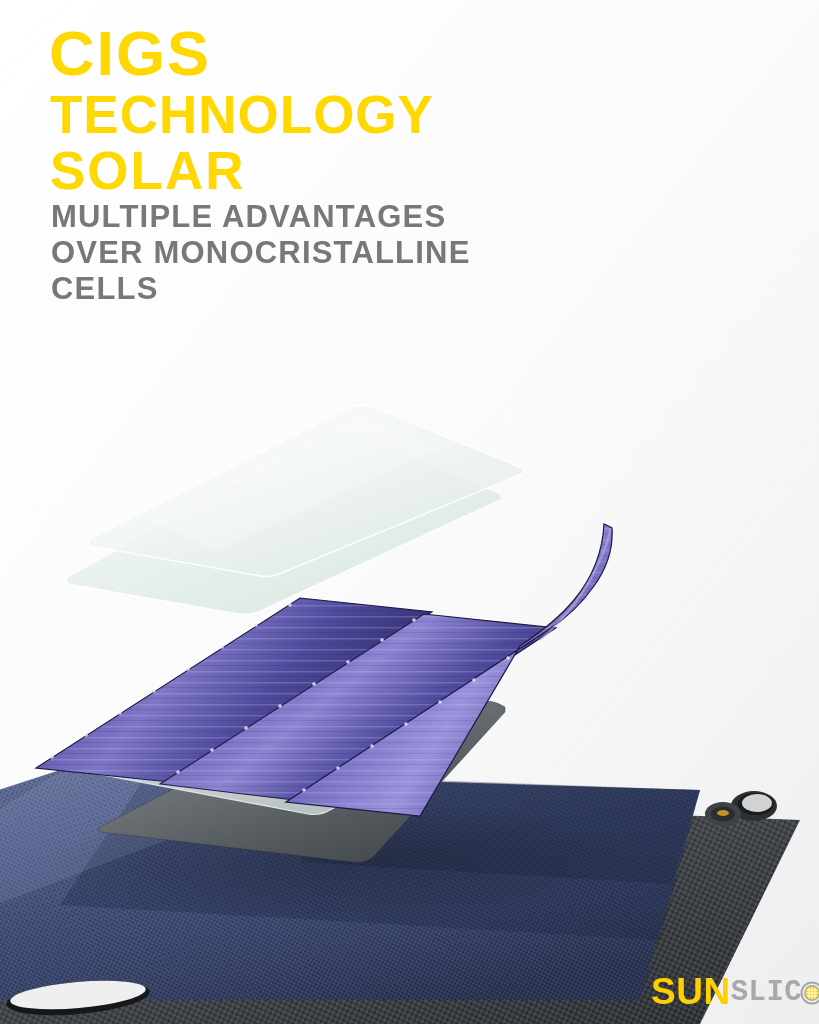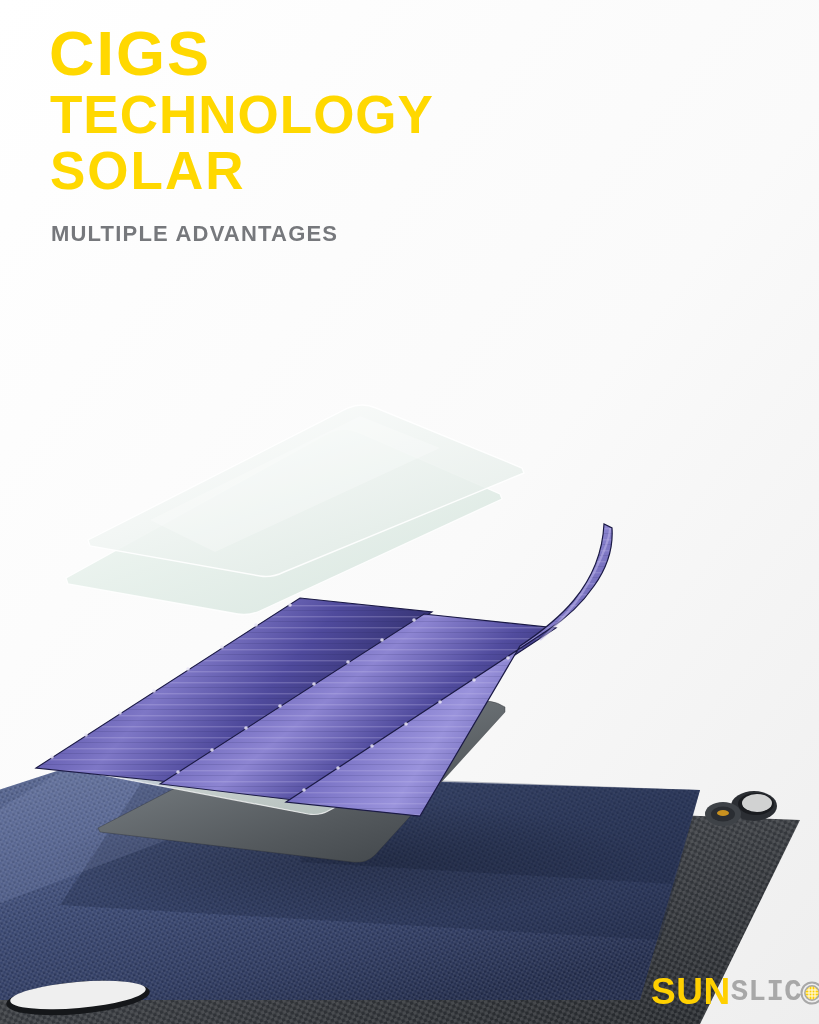--- a/index.html
+++ b/index.html
@@ -33,23 +33,23 @@
     letter-spacing: 1px;
     line-height: 0.95;
     text-transform: uppercase;
     white-space: nowrap;
   }
   .title-1 { font-size: 63px; letter-spacing: 2px; margin-left: 2px; }
   .title-2 { font-size: 53px; letter-spacing: 2px; margin-left: 3px; margin-top: 6px; }
   .title-3 { font-size: 53px; letter-spacing: 1px; margin-left: 3px; margin-top: 6px; }
 
   .subtitle {
-    margin-top: 24px;
+    margin-top: 2px;
     margin-left: 4px;
-    font-size: 22px;
+    font-size: 31px;
     font-weight: bold;
     color: #76787c;
     letter-spacing: 1.2px;
     line-height: 1.17;
     text-transform: uppercase;
   }
   .feature-icon {
     position: absolute;
     right: 0;
     width: 140px;
@@ -383,20 +383,22 @@
     </g>
   </svg>
 
   <div class="title-block">
     <div class="title-line title-1">CIGS</div>
     <div class="title-line title-3">TECHNOLOGY</div>
     <div class="title-line title-2">SOLAR</div>
 
     <div class="subtitle">
       <div>MULTIPLE ADVANTAGES</div>
+      <div>OVER MONOCRISTALLINE</div>
+      <div>CELLS</div>
     </div>
   </div>
 
   <div class="feature-icon" id="icon-uv">
     <svg width="116" height="86" viewBox="0 0 116 86" xmlns="http://www.w3.org/2000/svg">
       <g stroke="#2b2b2b" fill="none" stroke-linecap="round">
         <circle cx="62" cy="23" r="11" stroke-width="2.4"></circle>
         <g stroke-width="2">
           <line x1="62" y1="4" x2="62" y2="9"></line>
           <line x1="62" y1="37" x2="62" y2="42"></line>

